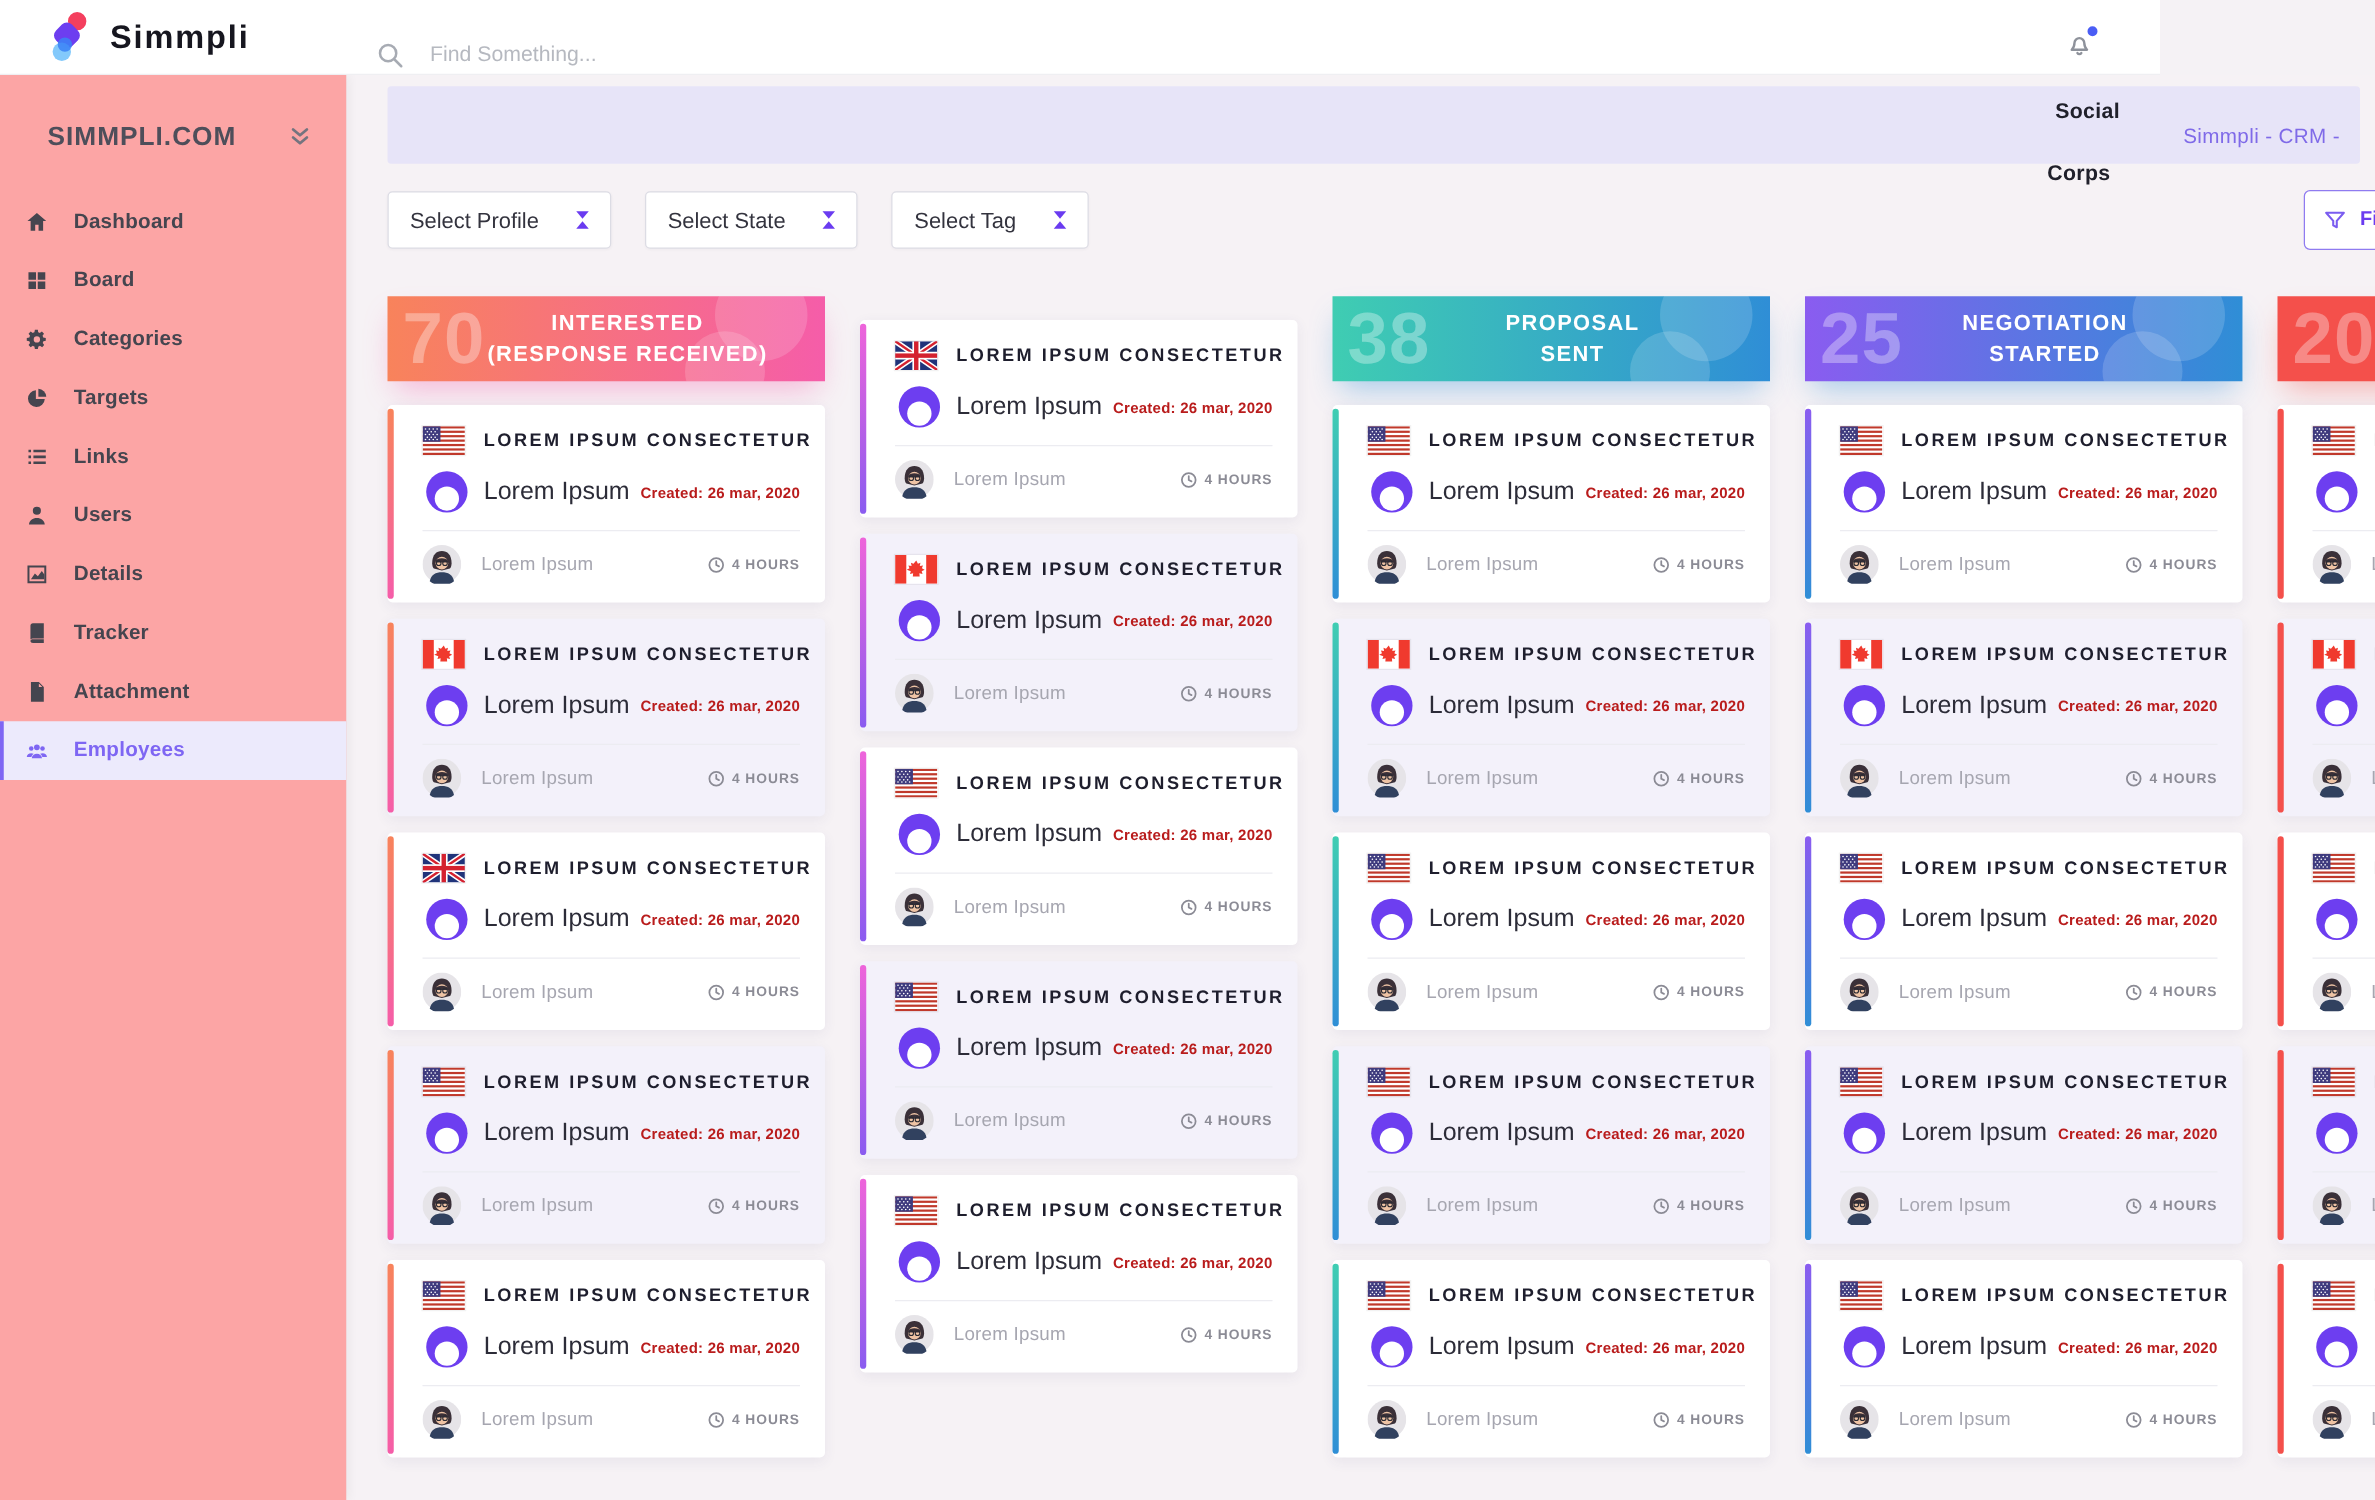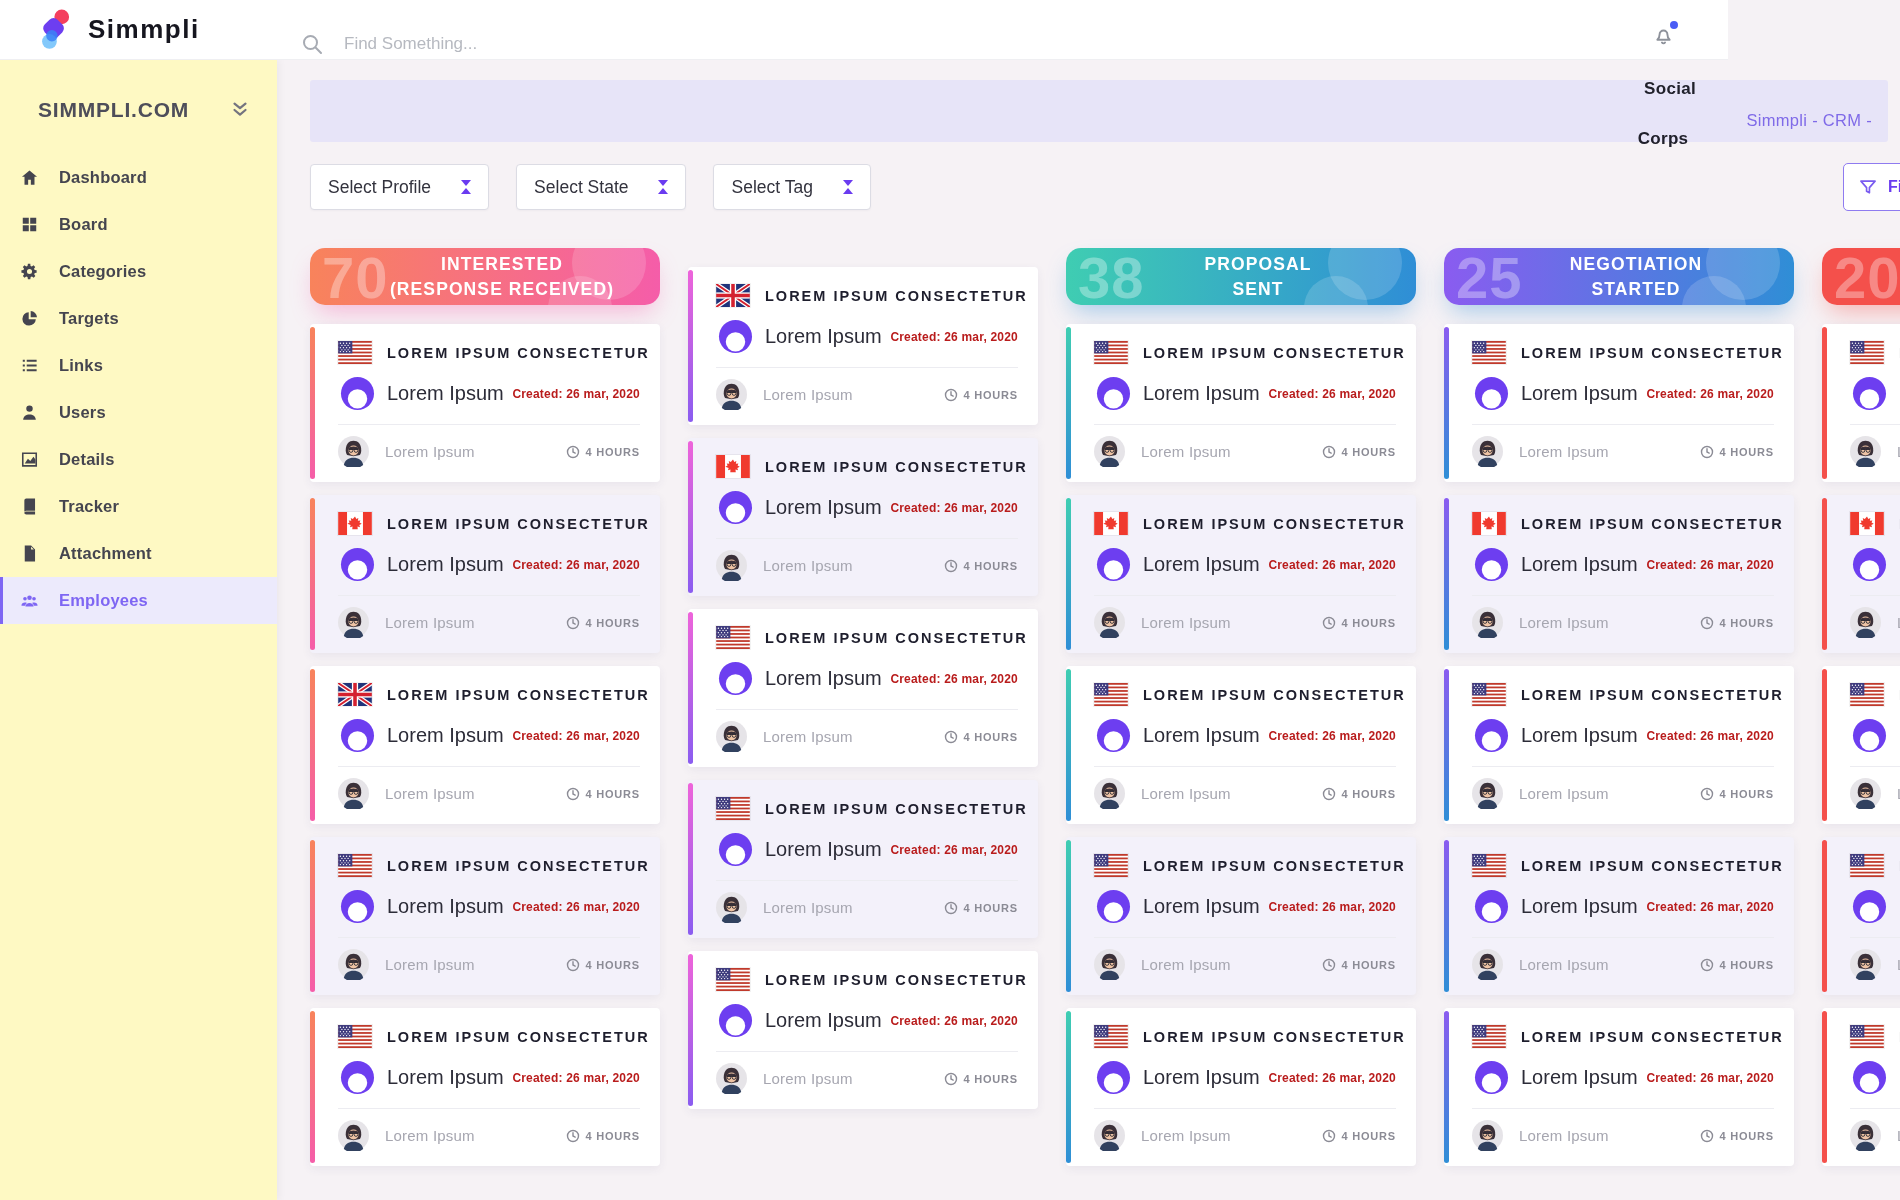--- a/index.html
+++ b/index.html
@@ -15,50 +15,50 @@
   .search-input { border:none; outline:none; font-size:17px; color:#55555e; width:320px; background:transparent; }
   .search-input::placeholder { color:#b6b9c0; }
   .top-right { margin-left:auto; display:flex; align-items:center; gap:30px; padding-right:32px;flex-direction:column; }
   .icon-btn { position:relative; width:26px; height:26px; display:inline-flex; align-items:center; justify-content:center; cursor:pointer; }
   .icon-btn svg { width:23px; height:23px; }
   .badge-dot { position:absolute; top:-4px; right:-4px; width:12px; height:12px; border-radius:50%; background:#4a5df5; border:2px solid #fff; }
   .top-link { font-size:17px; font-weight:700; color:#20202b; letter-spacing:.3px; cursor:pointer; }
   .top-link.first { margin-left:14px; }
 
   
-  .sidebar { position:absolute; top:60px; left:0; bottom:0; width:277px; background:#fef9c3; box-shadow:2px 0 8px rgba(20,20,40,.05); z-index:20; }
+  .sidebar { position:absolute; top:60px; left:0; bottom:0; width:277px; background:#fca5a5; box-shadow:2px 0 8px rgba(20,20,40,.05); z-index:20; }
   .side-brand { display:flex; align-items:center; justify-content:space-between; padding:38px 26px 32px 38px; }
   .side-brand-title { font-size:21px; font-weight:700; color:#4e4e5a; letter-spacing:.8px; }
   .collapse-icon { width:22px; height:22px; cursor:pointer; }
   .nav-list { list-style:none; }
   .nav-item { position:relative; height:47px; display:flex; align-items:center; padding-left:20px; gap:20px; color:#45454f; cursor:pointer; }
   .nav-icon { width:19px; height:19px; display:inline-flex; color:#45454f; }
   .nav-icon svg { width:19px; height:19px; }
   .nav-label { font-size:16.5px; font-weight:600; letter-spacing:.2px; color:#45454f; }
   .nav-item.active { background:#eceafc; }
   .nav-item.active::before { content:""; position:absolute; left:0; top:0; bottom:0; width:3px; background:#7e66f3; }
   .nav-item.active .nav-label, .nav-item.active .nav-icon { color:#7e66f3; }
 
   
   .main { position:absolute; top:60px; left:277px; right:0; bottom:0; background:#f6f2f5; overflow:hidden; }
-  .banner { position:relative; margin:20px 12px 0 33px; height:62px; background:#e7e4f8; border-radius:3px; }
+  .banner { position:relative; margin:9px 12px 0 33px; height:62px; background:#e7e4f8; border-radius:3px; }
   .breadcrumb { position:absolute; right:16px; bottom:12px; font-size:16.5px; color:#7f6ae8; letter-spacing:.3px; cursor:pointer; }
 
   .filters { position:relative; margin:22px 0 0 33px; display:flex; gap:27px; align-items:center; }
   .dd { height:46px; background:#fff; border:1px solid #dcdce4; border-radius:4px; padding:0 17px; display:flex; align-items:center; gap:30px; font-size:17.5px; color:#33333e; font-family:"Liberation Sans",sans-serif; cursor:pointer; box-shadow:0 1px 2px rgba(40,40,80,.04); }
   .unfold { display:inline-flex; flex-direction:column; align-items:center; gap:2px; }
   .unfold .t { width:0; height:0; border-left:5px solid transparent; border-right:5px solid transparent; border-top:6px solid #6a3bf0; }
   .unfold .b { width:0; height:0; border-left:5px solid transparent; border-right:5px solid transparent; border-bottom:6px solid #6a3bf0; }
   .filter-btn { position:absolute; left:1533px; top:-1px; height:48px; width:160px; background:#fff; border:1.5px solid #8f7bf0; border-radius:5px; display:flex; align-items:center; padding-left:14px; gap:10px; color:#6a3bf0; font-size:16px; font-weight:600; cursor:pointer; }
   .filter-btn svg { width:20px; height:20px; flex:none; }
 
   
   .board { margin:38px 0 0 33px; display:flex; gap:28px; }
   .col { width:350px; flex:none; }
-  .col-header { position:relative; height:57px; border-radius:15px; overflow:hidden; display:flex; align-items:center; justify-content:center; }
+  .col-header { position:relative; height:68px; border-radius:0; overflow:hidden; display:flex; align-items:center; justify-content:center; }
   .col-count { position:absolute; left:12px; top:50%; transform:translateY(-50%); font-size:58px; font-weight:700; color:rgba(255,255,255,.33); letter-spacing:1px; }
   .col-title { position:relative; z-index:2; color:#fff; font-size:17.5px; font-weight:700; letter-spacing:1.1px; line-height:25px; text-align:center; padding:0 26px 0 60px; text-transform:uppercase; }
   .deco { position:absolute; border-radius:50%; background:rgba(255,255,255,.16); }
   .deco.c1 { width:74px; height:74px; right:14px; top:-22px; }
   .deco.c2 { width:64px; height:64px; right:48px; top:28px; }
   .cards { margin-top:19px; display:flex; flex-direction:column; gap:13px; }
   .card { position:relative; height:158px; background:#fff; border-radius:4px; box-shadow:0 3px 10px rgba(60,60,110,.07); padding:17px 20px 0 28px; cursor:pointer; }
   .card.alt { background:#f3f1fa; }
   .bar { position:absolute; left:0; top:3px; bottom:3px; width:5px; border-radius:3px; }
   .row1 { display:flex; align-items:center; gap:15px; }

